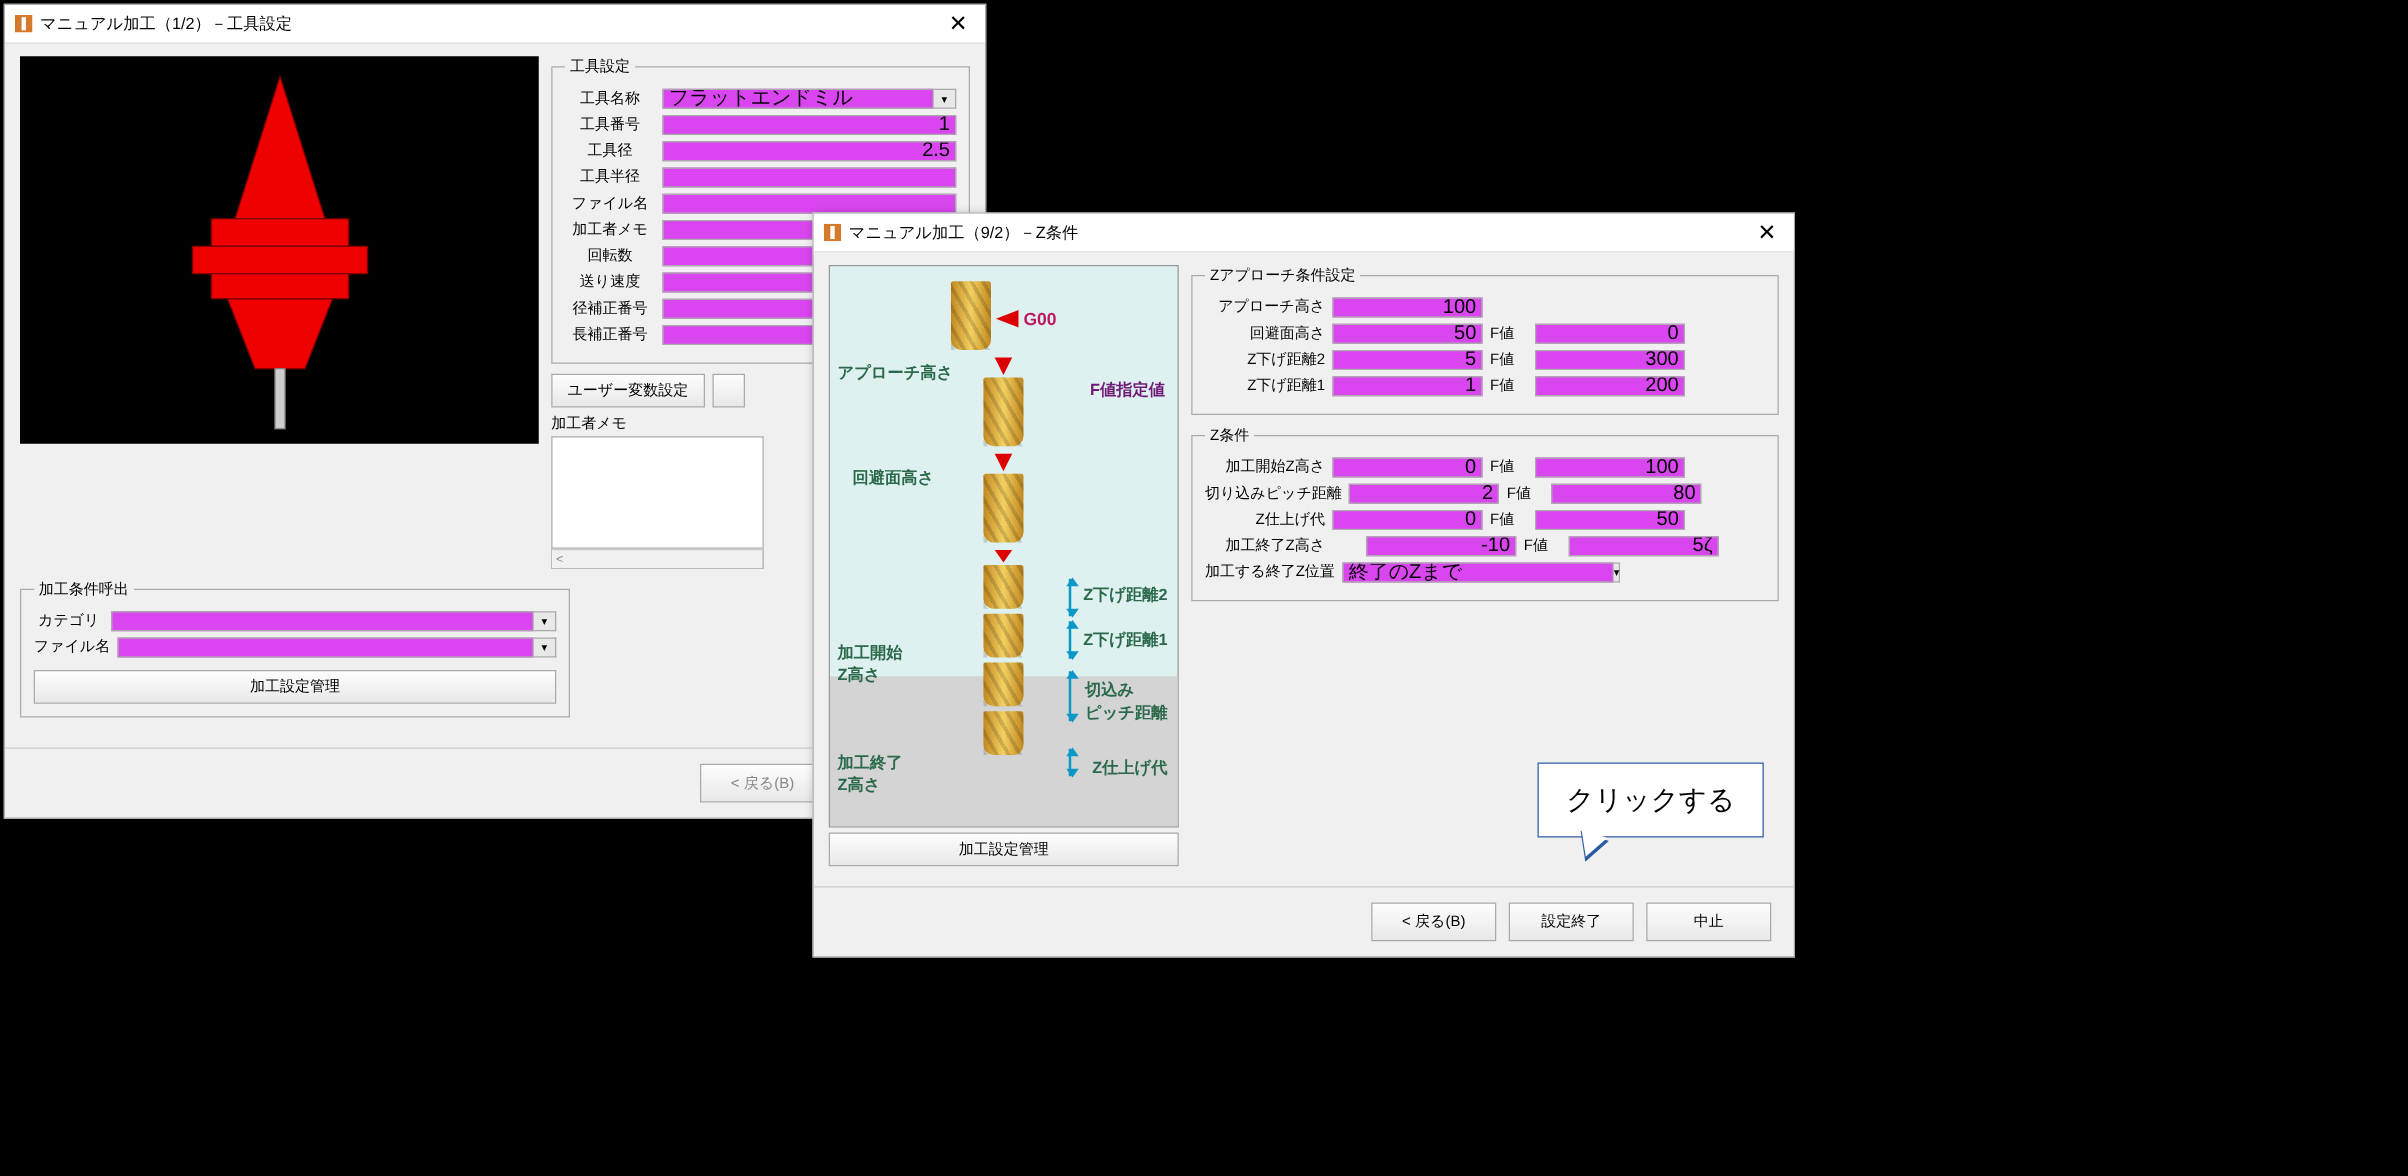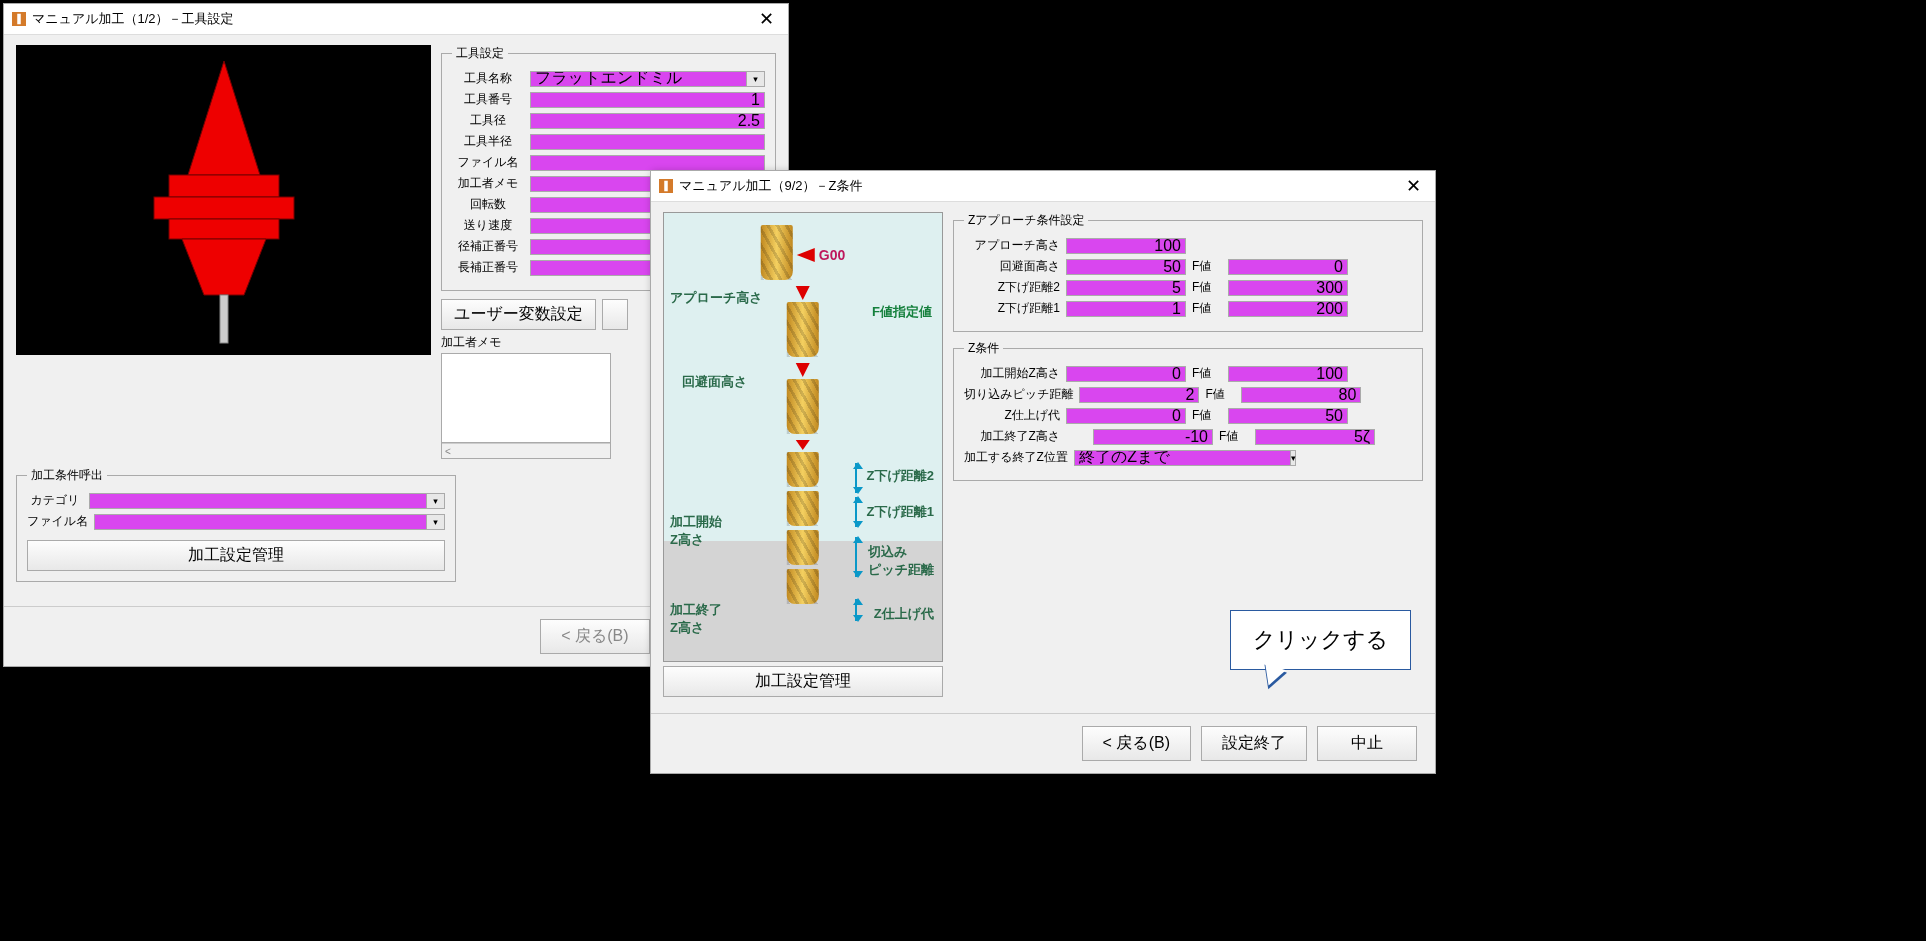--- a/index.html
+++ b/index.html
@@ -62,21 +62,21 @@
     display: flex;
     align-items: center;
     justify-content: center;
     cursor: pointer;
     font-size: 9px;
   }
   .btn {
     border: 1px solid #aaa;
     background: linear-gradient(#fdfdfd,#e8e8e8);
     padding: 4px 12px;
-    font-size: 16px;
+    font-size: 12px;
     cursor: pointer;
     min-height: 26px;
     display: inline-flex;
     align-items: center;
     justify-content: center;
   }
   .btn-wide { width: 100%; }
   .btn-next {
     background: linear-gradient(#ffe680,#f5c830);
     font-weight: bold;
@@ -317,21 +317,21 @@
             <div class="arrow-down"></div>
             <div class="drill-bit"></div>
             <div class="arrow-down" style="border-top-width:10px"></div>
             <div class="drill-bit" style="height:35px"></div>
             <div class="drill-bit" style="height:35px"></div>
             <div class="drill-bit" style="height:35px"></div>
             <div class="drill-bit" style="height:35px"></div>
           </div>
 
           <span class="lbl" style="top:76px;left:6px">アプローチ高さ</span>
-          <span class="lbl" style="top:90px;right:10px;color:#15803d">F値指定値</span>
+          <span class="lbl" style="top:90px;right:10px;color:#701a75">F値指定値</span>
           <span class="lbl" style="top:160px;left:18px">回避面高さ</span>
           <span class="lbl" style="top:254px;right:8px">Z下げ距離2</span>
           <span class="lbl" style="top:290px;right:8px">Z下げ距離1</span>
           <span class="lbl" style="top:300px;left:6px; white-space:pre;">加工開始
 Z高さ</span>
           <span class="lbl" style="top:330px;right:8px; white-space:pre;">切込み
 ピッチ距離</span>
           <span class="lbl" style="top:392px;right:8px">Z仕上げ代</span>
           <span class="lbl" style="top:388px;left:6px; white-space:pre;">加工終了
 Z高さ</span>

